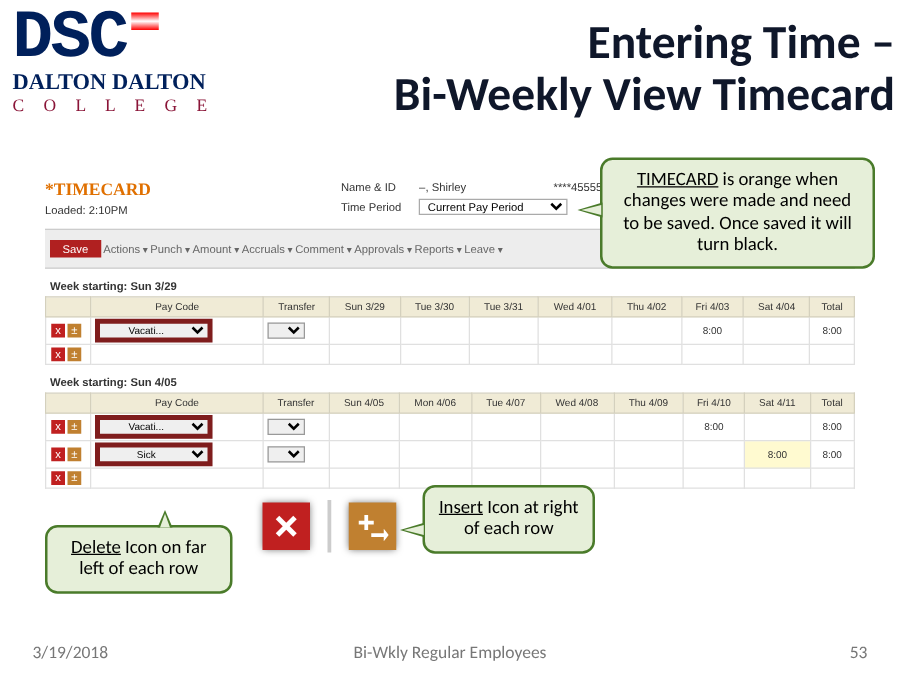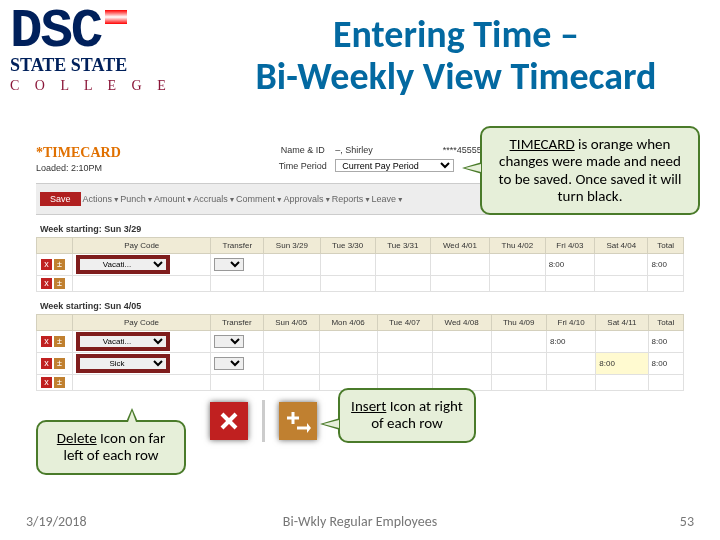--- a/index.html
+++ b/index.html
@@ -6,21 +6,21 @@
   body { margin: 0; width: 720px; height: 540px; font-family: Calibri, Arial, sans-serif; background: #fff; position: relative; overflow: hidden; }
   .slide { width: 720px; height: 540px; position: relative; }
 
   
   .logo { position: absolute; top: 10px; left: 10px; width: 176px; }
   .logo-dsc { font-family: Liberation Mono, monospace; font-size: 54px; font-weight: bold; color: #00205b; letter-spacing: -2px; line-height: 0.8; }
   .logo-flag { display: inline-block; width: 22px; height: 14px; background: linear-gradient(to bottom, #f00 0%, #fff 50%, #f00 100%); margin-left: 4px; vertical-align: top; }
   .logo-dalton { font-family: "Times New Roman", serif; font-weight: bold; font-size: 18px; color: #00205b; letter-spacing: 0; margin-top: 2px; }
   .logo-college { font-family: "Times New Roman", serif; font-size: 14px; color: #8a1538; letter-spacing: 6px; margin-top: 2px; }
 
-  .title { position: absolute; top: 14px; left: 196px; width: 520px; font-size: 38px; font-weight: bold; color: #0369a1; line-height: 1.1; text-align: center; }
+  .title { position: absolute; top: 14px; left: 196px; width: 520px; font-size: 38px; font-weight: bold; color: #0f172a; line-height: 1.1; text-align: right; }
 
   
   .callout { position: absolute; background: #e6efd9; border: 2px solid #4a7b2a; border-radius: 10px; padding: 8px 10px; font-size: 15px; line-height: 1.15; text-align: center; color: #000; }
   .callout-tc { top: 126px; left: 480px; width: 220px; }
   .callout-ins { top: 388px; left: 338px; width: 138px; }
   .callout-del { top: 420px; left: 36px; width: 150px; }
   .callout u { text-decoration: underline; }
 
   
   .tail { position: absolute; width: 0; height: 0; }
@@ -31,35 +31,35 @@
   .tail-del { top: 408px; left: 126px; border-left: 6px solid transparent; border-right: 6px solid transparent; border-bottom: 14px solid #4a7b2a; }
   .tail-del::after { content: ""; position: absolute; left: -4px; top: 3px; border-left: 4px solid transparent; border-right: 4px solid transparent; border-bottom: 11px solid #e6efd9; }
 
   
   .tcard { position: absolute; top: 145px; left: 36px; width: 648px; font-family: Tahoma, Arial, sans-serif; font-size: 9px; color: #333; }
   .tcard-hdr { display: flex; align-items: flex-start; gap: 32px; }
   .tc-orange { color: #e07000; font-family: "Times New Roman", serif; font-size: 14px; font-weight: bold; }
   .tc-ast { color: #e07000; }
   .loaded { font-size: 9px; color: #333; margin-top: 2px; }
   .name-id { margin-left: 120px; }
-  .name-id .lbl { display: inline-block; width: 60px; text-align: center; }
+  .name-id .lbl { display: inline-block; width: 60px; }
   .name-id .val { display: inline-block; min-width: 100px; }
   .tp { margin-top: 4px; }
   .tp select, .name-id select { font-size: 9px; border: 1px solid #aaa; background: #fff; padding: 0 18px 0 2px; height: 13px; }
 
   .toolbar { margin-top: 10px; background: #ededed; border-top: 1px solid #ccc; border-bottom: 1px solid #ccc; padding: 8px 4px; display: flex; gap: 2px; align-items: center; font-size: 9px; }
   .btn-save { background: #b02020; color: #fff; padding: 2px 10px; font-size: 9px; border: none; cursor: pointer; }
   .toolbar .m { color: #666; cursor: pointer; }
   .toolbar .m::after { content: " \25BE"; font-size: 8px; }
 
   .wk { margin-top: 6px; }
   .wk-lbl { font-size: 9px; color: #333; padding: 3px 4px; font-weight: bold; background: #fff; }
   table.grid { width: 100%; border-collapse: collapse; font-size: 8px; }
   table.grid th { background: #f0ebd6; font-weight: normal; border: 1px solid #d4d0bd; padding: 2px 4px; text-align: center; height: 16px; }
-  table.grid td { border: 1px solid #e0e0e0; padding: 1px 3px; height: 16px; background: #fff; text-align: left; }
+  table.grid td { border: 1px solid #e0e0e0; padding: 1px 3px; height: 16px; background: #fff; text-align: center; }
   table.grid td.pc { text-align: left; white-space: nowrap; }
   table.grid td.sel { background: #fffad0; }
   .pcselect { font-size: 8px; width: 94px; border: 4px solid #7f1d1d; text-align: center; }
   .trselect { font-size: 8px; width: 30px; border: 1px solid #999; }
   .rowbtn { display: inline-block; width: 11px; height: 11px; font-size: 9px; line-height: 11px; text-align: center; color: #fff; margin: 0 1px; vertical-align: middle; }
   .rowbtn.del { background: #c02020; }
   .rowbtn.ins { background: #c08030; }
   .rc { width: 36px; text-align: left; }
 
   
@@ -76,21 +76,21 @@
   .fdate { position: absolute; left: 26px; bottom: 0; }
   .fcenter { position: absolute; left: 0; width: 720px; text-align: center; bottom: 0; }
   .fpg { position: absolute; right: 26px; bottom: 0; margin-top: 36px; }
 </style>
 </head>
 <body>
 <div class="slide">
 
   <div class="logo">
     <div class="logo-dsc"><span>DSC</span><span class="logo-flag"></span></div>
-    <div class="logo-dalton">STATE STATE</div>
+    <div class="logo-dalton">DALTON DALTON</div>
     <div class="logo-college">C O L L E G E</div>
   </div>
 
   <div class="title">
     <span>Entering Time –</span><br><span>Bi-Weekly View Timecard</span>
   </div>
 
   <div class="tcard">
     <div class="tcard-hdr">
       <div>

